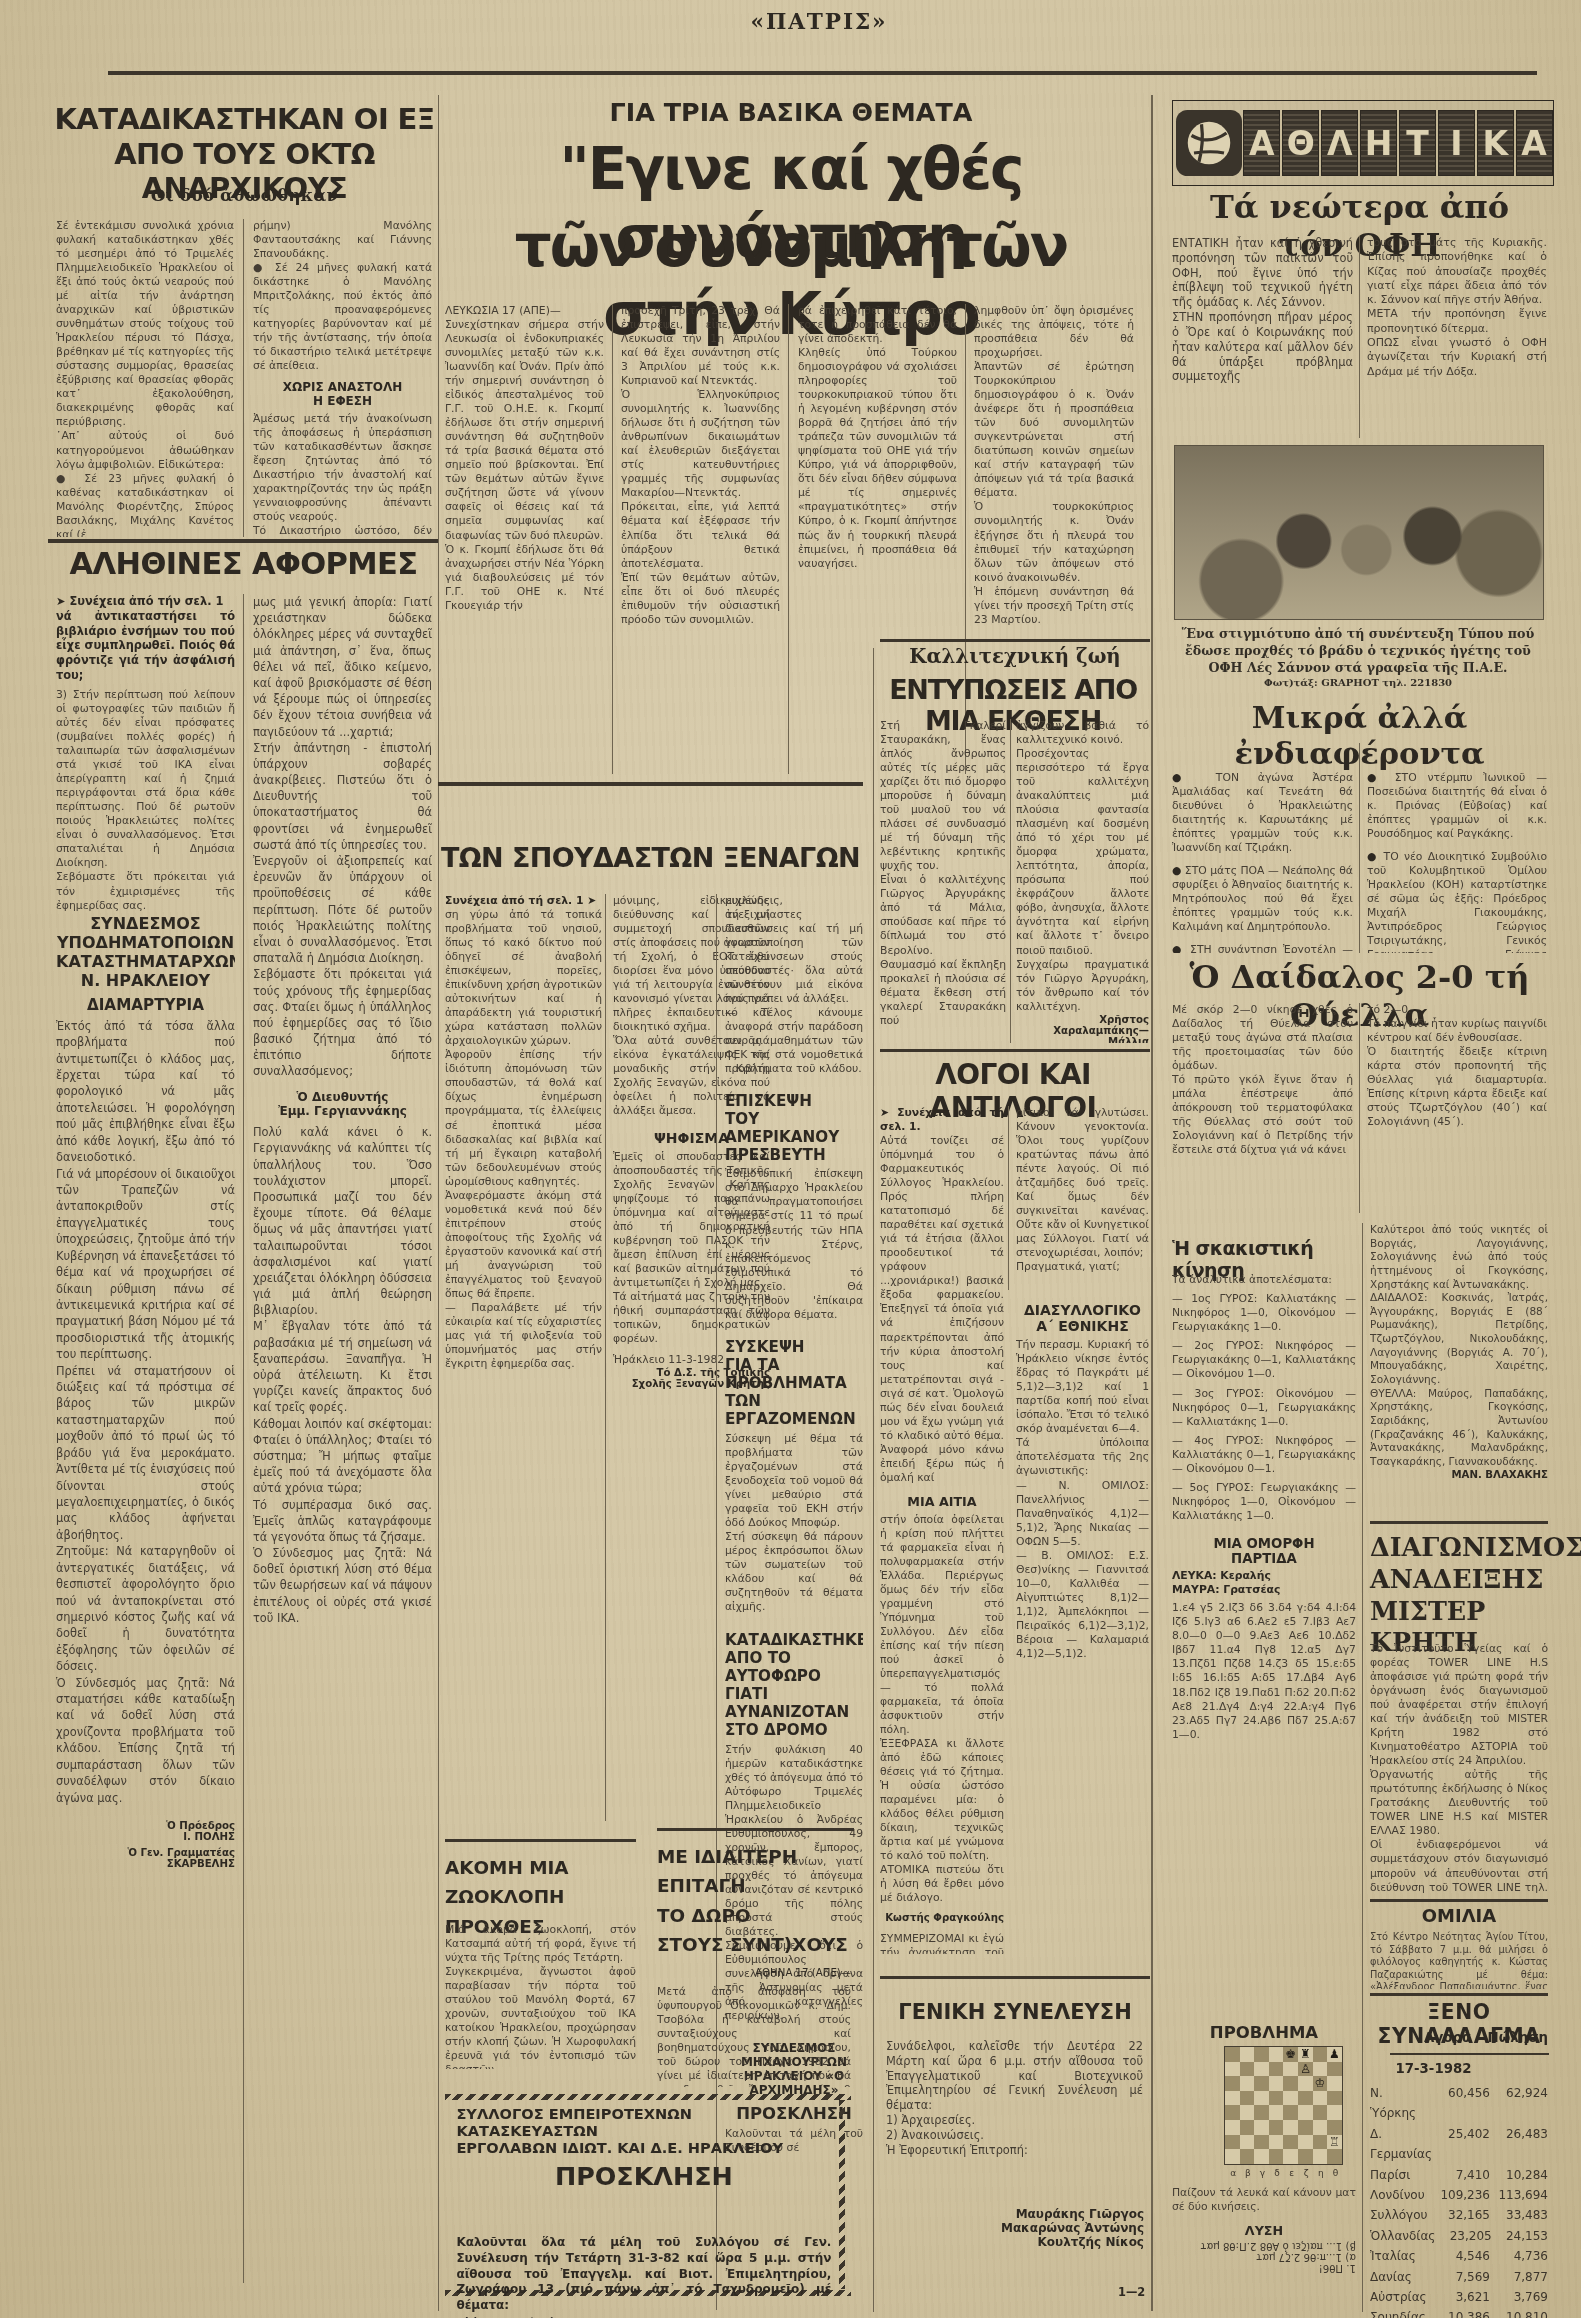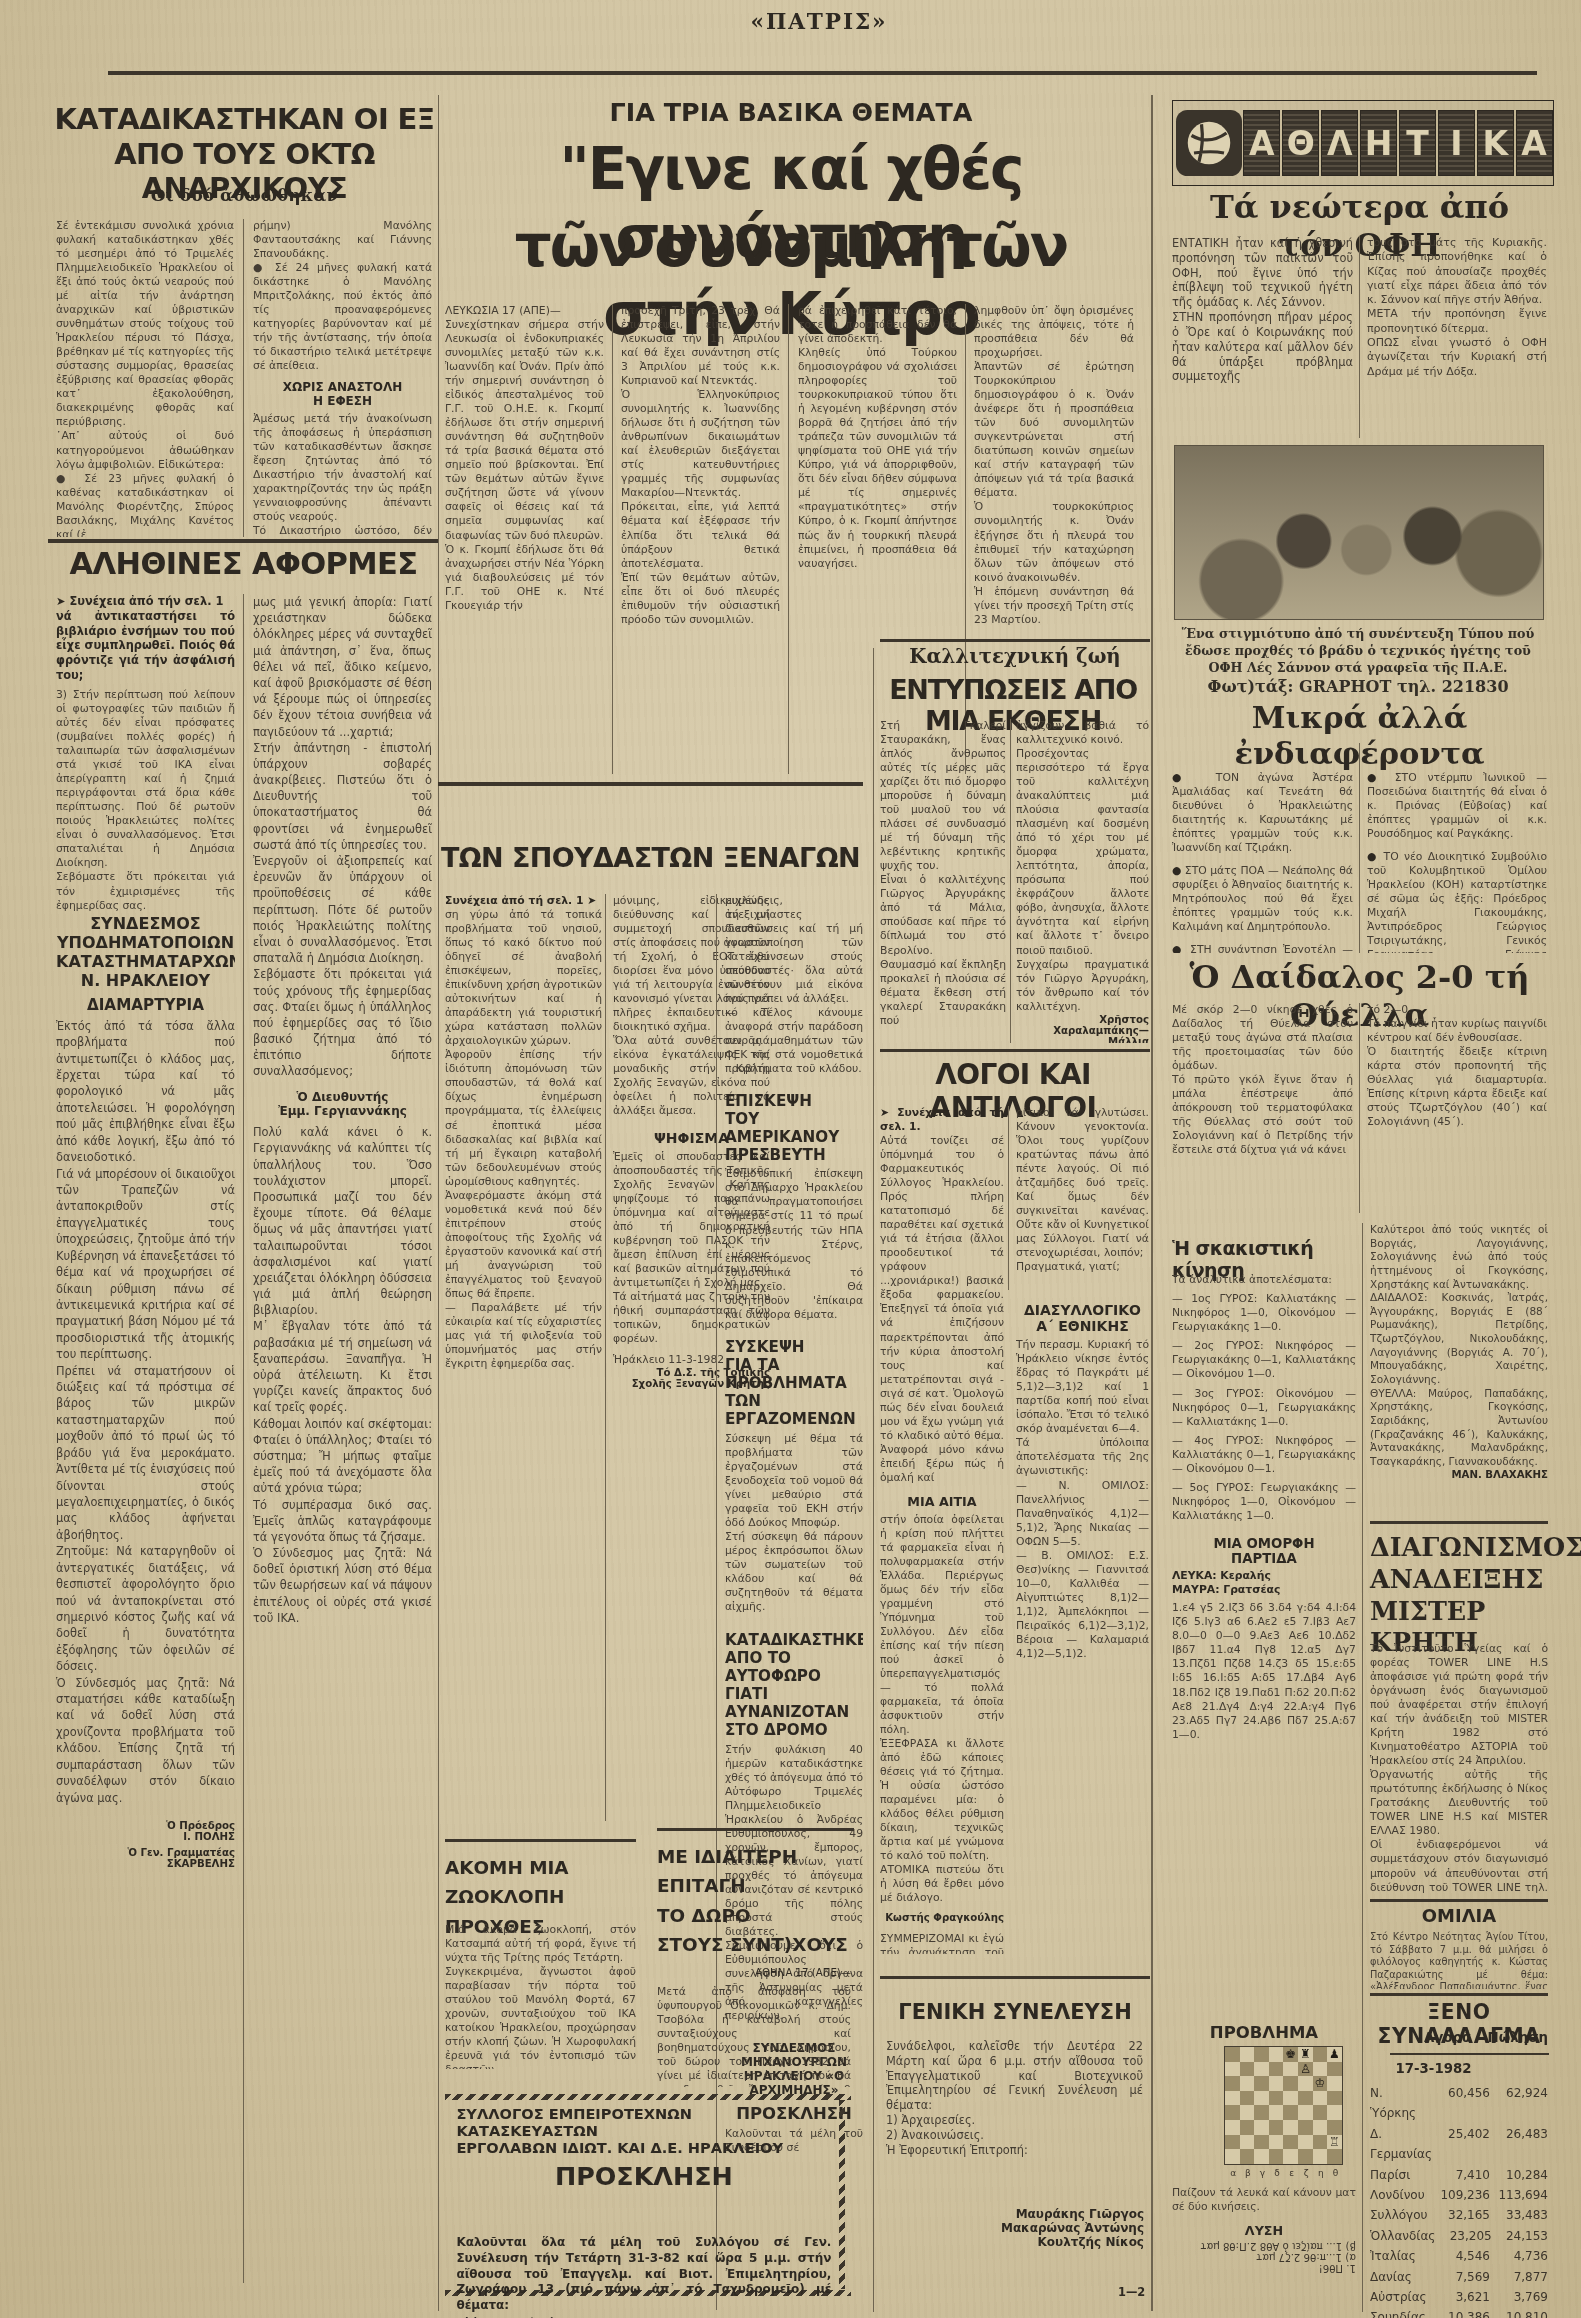--- a/index.html
+++ b/index.html
@@ -270,21 +270,21 @@
   <div class="abs ctr serif big" style="left:1172px;top:188px;width:375px;font-size:32px;">Τά νεώτερα ἀπό τόν ΟΦΗ</div>
   <div class="abs col" style="left:1172px;top:236px;width:181px;height:200px;overflow:hidden;font-size:11.4px;">ΕΝΤΑΤΙΚΗ ἦταν καί ἡ χθεσινή προπόνηση τῶν παικτῶν τοῦ ΟΦΗ, πού ἔγινε ὑπό τήν ἐπίβλεψη τοῦ τεχνικοῦ ἡγέτη τῆς ὁμάδας κ. Λές Σάννον.
 ΣΤΗΝ προπόνηση πῆραν μέρος ὁ Ὄρε καί ὁ Κοιρωνάκης πού ἦταν καλύτερα καί μᾶλλον δέν θά ὑπάρξει πρόβλημα συμμετοχῆς</div>
   <div class="abs vr" style="left:1359px;top:236px;height:202px;"></div>
   <div class="abs col" style="left:1367px;top:236px;width:180px;height:200px;overflow:hidden;font-size:11px;">τους στό μάτς τῆς Κυριακῆς. Ἐπίσης προπονήθηκε καί ὁ Κίζας πού ἀπουσίαζε προχθές γιατί εἶχε πάρει ἄδεια ἀπό τόν κ. Σάννον καί πῆγε στήν Ἀθήνα.
 ΜΕΤΑ τήν προπόνηση ἔγινε προπονητικό δίτερμα.
 ΟΠΩΣ εἶναι γνωστό ὁ ΟΦΗ ἀγωνίζεται τήν Κυριακή στή Δράμα μέ τήν Δόξα.</div>
 
   <div class="abs photo" style="left:1174px;top:445px;width:368px;height:173px;"></div>
   <div class="abs ctr serif" style="left:1180px;top:625px;width:356px;font-size:12.7px;line-height:1.35;color:#332e26;font-weight:bold;">Ἕνα στιγμιότυπο ἀπό τή συνέντευξη Τύπου πού ἔδωσε προχθές τό βράδυ ὁ τεχνικός ἡγέτης τοῦ ΟΦΗ Λές Σάννον στά γραφεῖα τῆς Π.Α.Ε.</div>
-  <div class="abs ctr serif" style="left:1180px;top:677px;width:356px;font-size:16px;color:#332e26;font-weight:bold;">Φωτ)τάξ: GRAPHOT τηλ. 221830</div>
+  <div class="abs ctr serif" style="left:1180px;top:677px;width:356px;font-size:10px;color:#332e26;font-weight:bold;">Φωτ)τάξ: GRAPHOT τηλ. 221830</div>
 
   <div class="abs ctr serif big" style="left:1172px;top:699px;width:375px;font-size:30.5px;">Μικρά ἀλλά ἐνδιαφέροντα</div>
   <div class="abs col" style="left:1172px;top:743px;width:181px;height:210px;overflow:hidden;font-size:10.8px;">
     
   <div class="bullet-item">ΤΟΝ ἀγώνα Ἀστέρα Ἀμαλιάδας καί Τενεάτη θά διευθύνει ὁ Ἡρακλειώτης διαιτητής κ. Καρυωτάκης μέ ἐπόπτες γραμμῶν τούς κ.κ. Ἰωαννίδη καί Τζιράκη.</div><div class="bullet-item">ΣΤΟ μάτς ΠΟΑ — Νεάπολης θά σφυρίξει ὁ Ἀθηναῖος διαιτητής κ. Μητρόπουλος πού θά ἔχει ἐπόπτες γραμμῶν τούς κ.κ. Καλιμάνη καί Δημητρόπουλο.</div><div class="bullet-item">ΣΤΗ συνάντηση Ἐργοτέλη — Αἴαντα διαιτητής θά εἶναι ὁ κ. Τουρλουμούσης καί ἐπόπτες γραμμῶν οἱ κ.κ. Ρουμάνιας καί Κατσαράκης. Καί οἱ τρεῖς εἶναι τοῦ Συνδέσμου διαιτητῶν Μεσσηνίας.</div></div>
   <div class="abs vr" style="left:1359px;top:743px;height:210px;"></div>
   <div class="abs col" style="left:1367px;top:743px;width:180px;height:210px;overflow:hidden;font-size:10.8px;">
     
   <div class="bullet-item">ΣΤΟ ντέρμπυ Ἰωνικοῦ — Ποσειδώνα διαιτητής θά εἶναι ὁ κ. Πριόνας (Εὐβοίας) καί ἐπόπτες γραμμῶν οἱ κ.κ. Ρουσόδημος καί Ραγκάκης.</div><div class="bullet-item">ΤΟ νέο Διοικητικό Συμβούλιο τοῦ Κολυμβητικοῦ Ὁμίλου Ἡρακλείου (ΚΟΗ) καταρτίστηκε σέ σῶμα ὡς ἑξῆς: Πρόεδρος Μιχαήλ Γιακουμάκης, Ἀντιπρόεδρος Γεώργιος Τσιριγωτάκης, Γενικός Γραμματέας Γιάννης Κεφαλογιάννης, Ἐμμ. Ἀλετράς, Κοσμήτωρ — Ἔφορος καλύμβησης Ἀθηνά Βαρδάκη, Ἐξελεγκτική Ἐπιτροπή Μαίρη Παχιαδάκη, Κώστας Ζουράρης, Βαγγέλης Τσουκάτος.</div></div>
 

